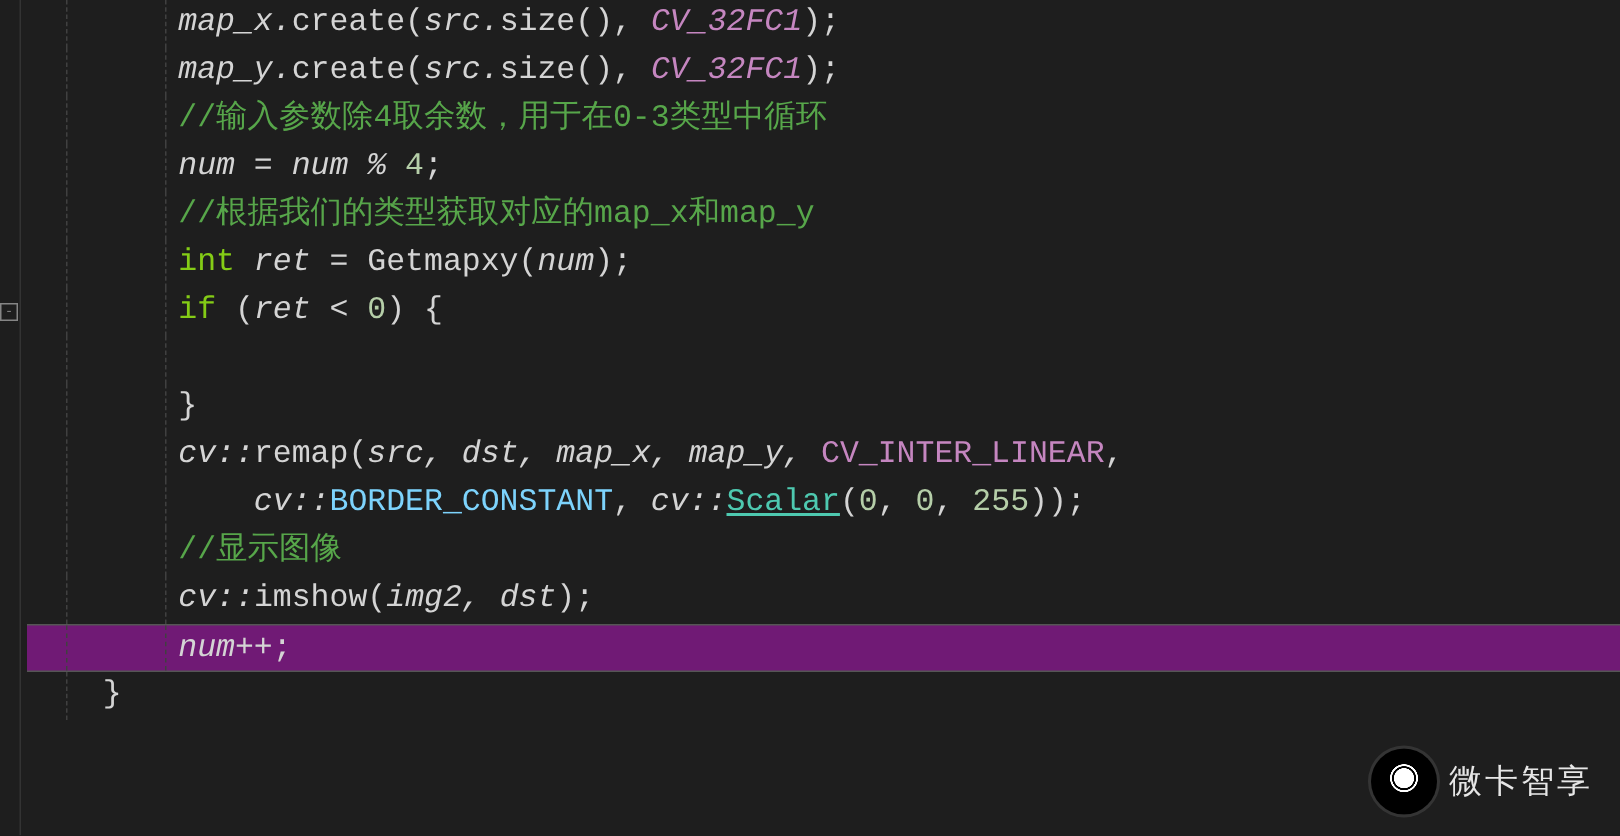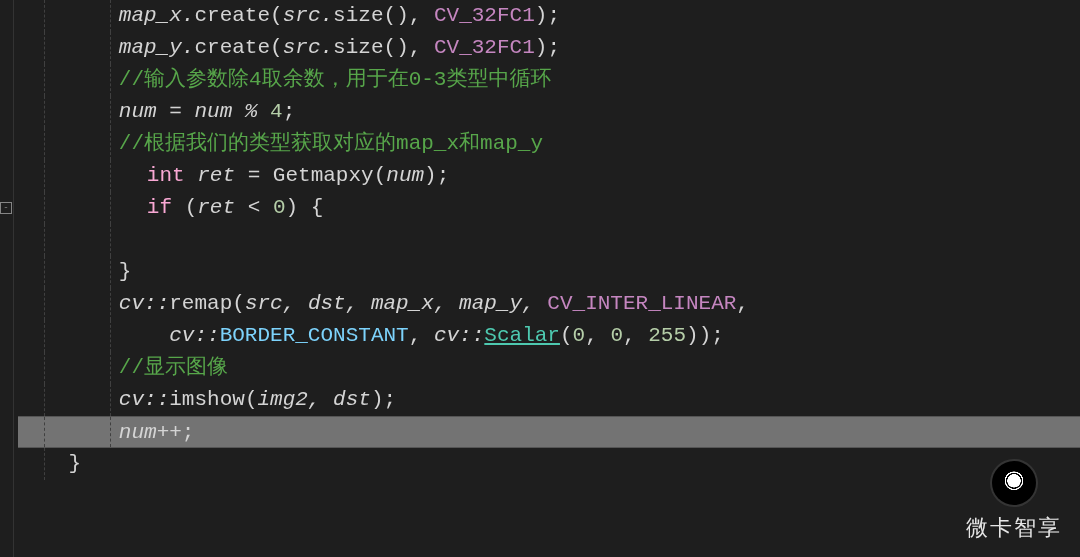--- a/index.html
+++ b/index.html
@@ -57,45 +57,44 @@
     top: 0;
     bottom: 0;
   }
   .indent-guide.g1 { left: 26px; }
   .indent-guide.g2 { left: 92px; }
   .code-text {
     position: relative;
     z-index: 2;
   }
   .highlight-line {
-    background: #737373;
+    background: #701a75;
     border-top: 1px solid #555;
     border-bottom: 1px solid #555;
   }
   
   .tok-default { color: #d4d4d4; font-style: italic; }
   .tok-punct   { color: #d4d4d4; }
   .tok-func    { color: #d4d4d4; }
-  .tok-const   { color: #c586c0; }
+  .tok-const   { color: #c586c0; font-style: italic; }
   .tok-comment { color: #57a64a; }
   .tok-number  { color: #b5cea8; }
-  .tok-keyword { color: #f9a8d4; margin-left: 28px; }
+  .tok-keyword { color: #84cc16; }
   .tok-member  { color: #7dd3fc; }
   .tok-call    { color: #4ec9b0; text-decoration: underline; }
   .tok-macro   { color: #c586c0; text-align: center; }
   
   .watermark {
     position: absolute;
     right: 18px;
     bottom: 14px;
     display: flex;
     align-items: center;
     gap: 8px;
     z-index: 50;
-    flex-direction: column;
   }
   .wm-icon {
     width: 44px;
     height: 44px;
     border-radius: 50%;
     background: radial-gradient(circle at 50% 45%, #fff 0 20%, transparent 21%),
                 radial-gradient(circle at 50% 45%, #000 0 24%, #fff 25% 28%, #000 29% 100%);
     background-color: #000;
     box-shadow: 0 0 0 2px rgba(255,255,255,0.1);
   }

